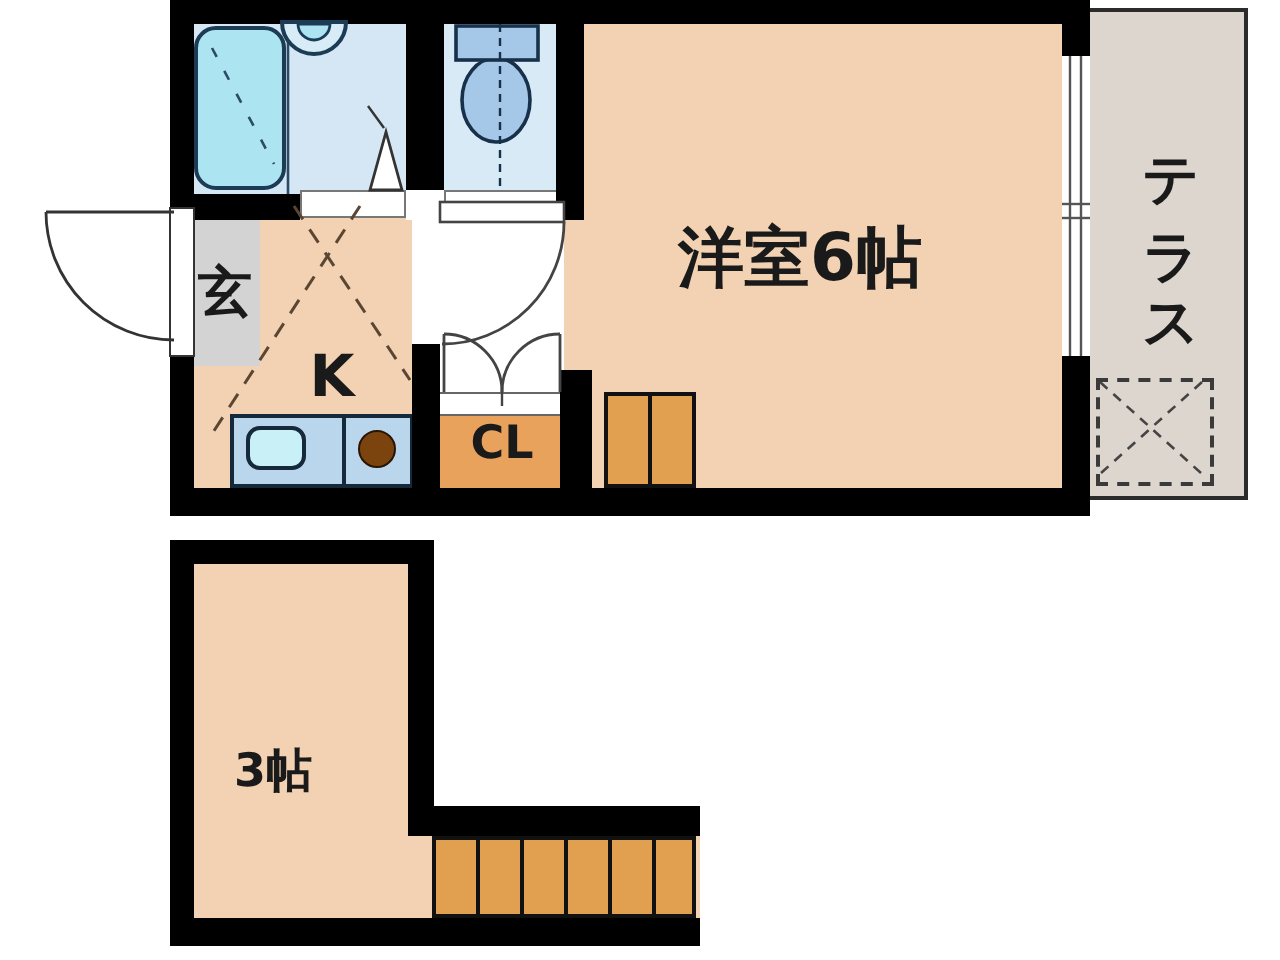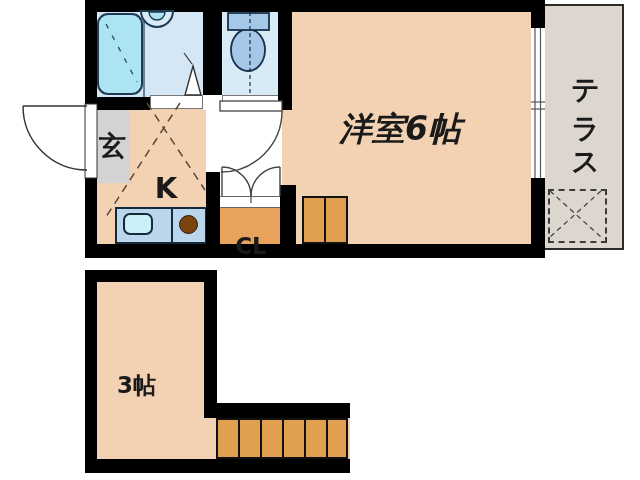--- a/index.html
+++ b/index.html
@@ -107,17 +107,17 @@
     <line x1="540.5" y1="28" x2="540.5" y2="178" stroke="#555" stroke-width="1.2"></line>
     <line x1="531" y1="102" x2="545" y2="102" stroke="#555" stroke-width="1.2"></line>
     <line x1="531" y1="109" x2="545" y2="109" stroke="#555" stroke-width="1.2"></line>
 
     <line x1="550" y1="191" x2="601" y2="237" stroke="#444" stroke-width="1.3" stroke-dasharray="5 4"></line>
     <line x1="601" y1="191" x2="550" y2="237" stroke="#444" stroke-width="1.3" stroke-dasharray="5 4"></line>
   </svg>
 
   <div class="label" style="left:95px;top:128px;width:35px;text-align:center;font-size:27px;">玄</div>
   <div class="label" style="left:145px;top:171px;width:42px;text-align:center;font-size:29px;">K</div>
-  <div class="label" style="left:220px;top:209px;width:62px;text-align:center;font-size:23px;margin-top:24px;">CL</div>
-  <div class="label" style="left:300px;top:107px;width:200px;text-align:center;font-size:33px;font-style:italic;">洋室6帖</div>
+  <div class="label" style="left:220px;top:209px;width:62px;text-align:center;font-size:23px;">CL</div>
+  <div class="label" style="left:300px;top:107px;width:200px;text-align:center;font-size:33px;">洋室6帖</div>
   <div class="label" style="left:566px;top:60px;font-size:28px;writing-mode:vertical-rl;letter-spacing:5px;">テラス</div>
   <div class="label" style="left:117px;top:370px;font-size:23px;">3帖</div>
 </div>
 
 </body></html>

